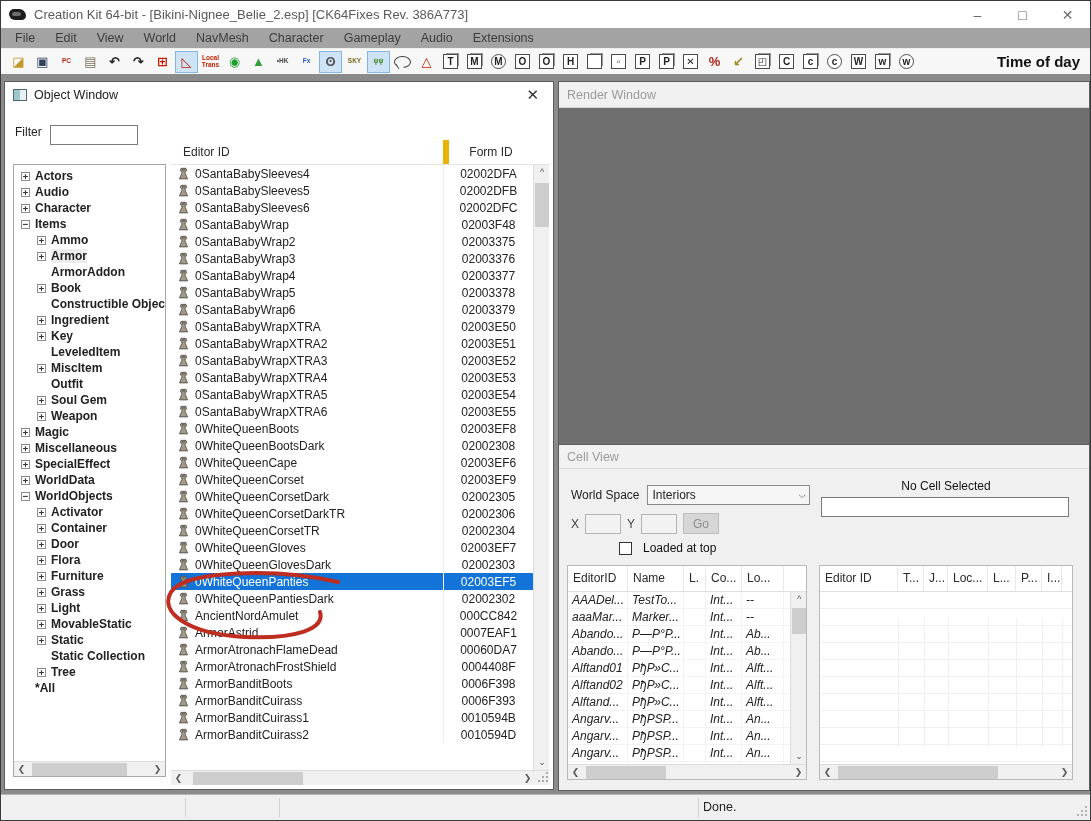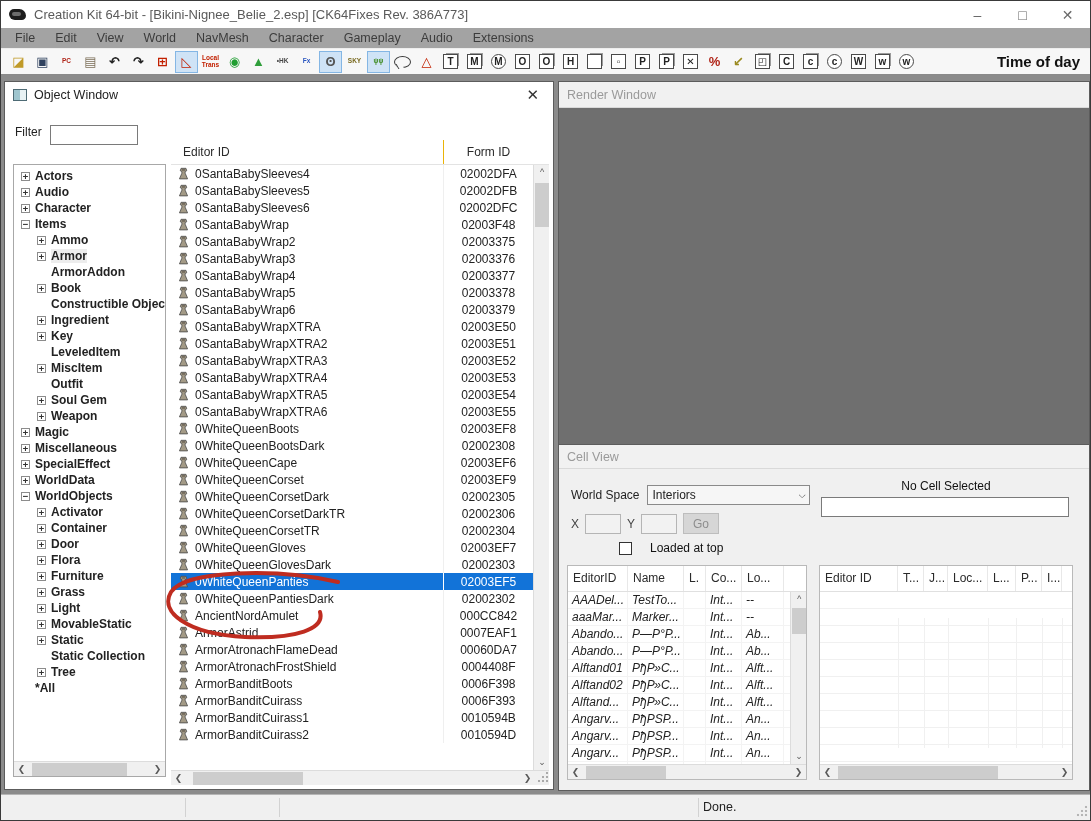--- a/index.html
+++ b/index.html
@@ -49,21 +49,21 @@
   .titem{display:flex;align-items:center;height:16px;font-weight:bold;white-space:nowrap;font-size:12px;}
   .titem.tsel .tlabel{background:#ededed;}
   .texp{flex:0 0 auto;width:9px;height:9px;border:1px solid #8c8c8c;background:#fff;display:inline-flex;align-items:center;justify-content:center;font:bold 9px/7px "DejaVu Sans Mono",monospace;margin-right:5px;color:#333;}
   .texp.none{border:none;background:transparent;}
   .hscroll{height:15px;background:#f0f0f0;border-top:1px solid #dcdcdc;display:flex;align-items:center;flex:0 0 auto;position:relative;}
   .hthumb{position:absolute;top:1px;height:13px;background:#cdcdcd;}
   .sarrow{width:15px;text-align:center;color:#5a5a5a;font-size:9px;line-height:15px;flex:0 0 auto;}
   .list-panel{position:absolute;left:166px;top:32px;right:4px;bottom:4px;display:flex;flex-direction:column;overflow:hidden;}
   .list-header{height:25px;border-bottom:1px solid #e3e3e3;display:flex;align-items:center;flex:0 0 auto;}
   .lh-editor{flex:1;padding-left:12px;color:#2a2a2a;}
-  .lh-form{width:90px;border-left:1px solid #eab308;text-align:center;color:#2a2a2a;align-self:stretch;display:flex;align-items:center;justify-content:center;}
+  .lh-form{width:90px;border-left:6px solid #eab308;text-align:center;color:#2a2a2a;align-self:stretch;display:flex;align-items:center;justify-content:center;}
   .lh-sp{width:16px;}
   .list-main{flex:1;display:flex;overflow:hidden;}
   .list-rows{flex:1;overflow:hidden;position:relative;}
   .lrow{display:flex;align-items:center;height:17px;white-space:nowrap;}
   .licon{width:16px;flex:0 0 auto;display:flex;justify-content:center;margin-left:4px;}
   .lid{flex:1;padding-left:4px;overflow:hidden;}
   .lform{width:90px;flex:0 0 auto;text-align:center;border-left:1px solid #efefef;align-self:stretch;display:flex;align-items:center;justify-content:center;}
   .lrow.sel{background:#1273d8;color:#fff;}
   .lrow.sel .lform{border-left:1px solid #fff;}
   .vscroll{width:16px;background:#f0f0f0;border-left:1px solid #dcdcdc;position:relative;flex:0 0 auto;}
@@ -80,21 +80,21 @@
   #cell-view{left:557px;top:369px;width:532px;height:347px;}
   .cv-body{position:relative;flex:1;background:#f0f0f0;overflow:hidden;font-size:12px;}
   .cv-ws{position:absolute;left:12px;top:16px;display:flex;align-items:center;gap:8px;}
   .cv-select{width:163px;height:20px;border:1px solid #8a8a8a;background:#f6f6f6;display:flex;align-items:center;padding:0 4px;}
   .cv-select .chev{margin-left:auto;color:#555;font-size:9px;}
   .cv-nocell{position:absolute;left:262px;top:10px;width:250px;text-align:center;color:#111;}
   .cv-nocell-input{position:absolute;left:262px;top:28px;width:248px;height:20px;border:1px solid #7a7a7a;background:#fff;}
   .cv-xy{position:absolute;left:12px;top:44px;display:flex;align-items:center;gap:6px;color:#444;}
   .cv-xy input{width:36px;height:20px;border:1px solid #b5b5b5;background:#f2f2f2;font:inherit;padding:1px 3px;}
   .cv-go{width:36px;height:21px;background:#d6d6d6;border:1px solid #bdbdbd;color:#8d8d8d;display:flex;align-items:center;justify-content:center;}
-  .cv-loaded{position:absolute;left:12px;top:72px;display:flex;align-items:center;gap:18px;color:#111;padding-left:48px;}
+  .cv-loaded{position:absolute;left:12px;top:72px;display:flex;align-items:center;gap:11px;color:#111;padding-left:48px;}
   .cv-check{width:13px;height:13px;border:1px solid #333;background:#fff;}
   .cv-table{position:absolute;top:96px;bottom:10px;border:1px solid #b9b9b9;background:#fff;display:flex;flex-direction:column;overflow:hidden;}
   #cv-left{left:8px;width:240px;}
   #cv-right{left:260px;width:254px;}
   .cvt-header{height:26px;display:flex;border-bottom:1px solid #e0e0e0;flex:0 0 auto;background:#fff;}
   .cvt-h{padding:5px 4px 0 5px;color:#2a2a2a;border-right:1px solid #e8e8e8;overflow:hidden;white-space:nowrap;}
   .cvt-main{flex:1;display:flex;overflow:hidden;font-style:italic;}
   .cvt-rows{flex:1;overflow:hidden;}
   .cvrow{display:flex;height:17px;align-items:center;border-bottom:1px solid #f3f3f3;}
   .cvcell{padding:0 4px;overflow:hidden;white-space:nowrap;border-right:1px solid #f3f3f3;height:100%;display:flex;align-items:center;}

